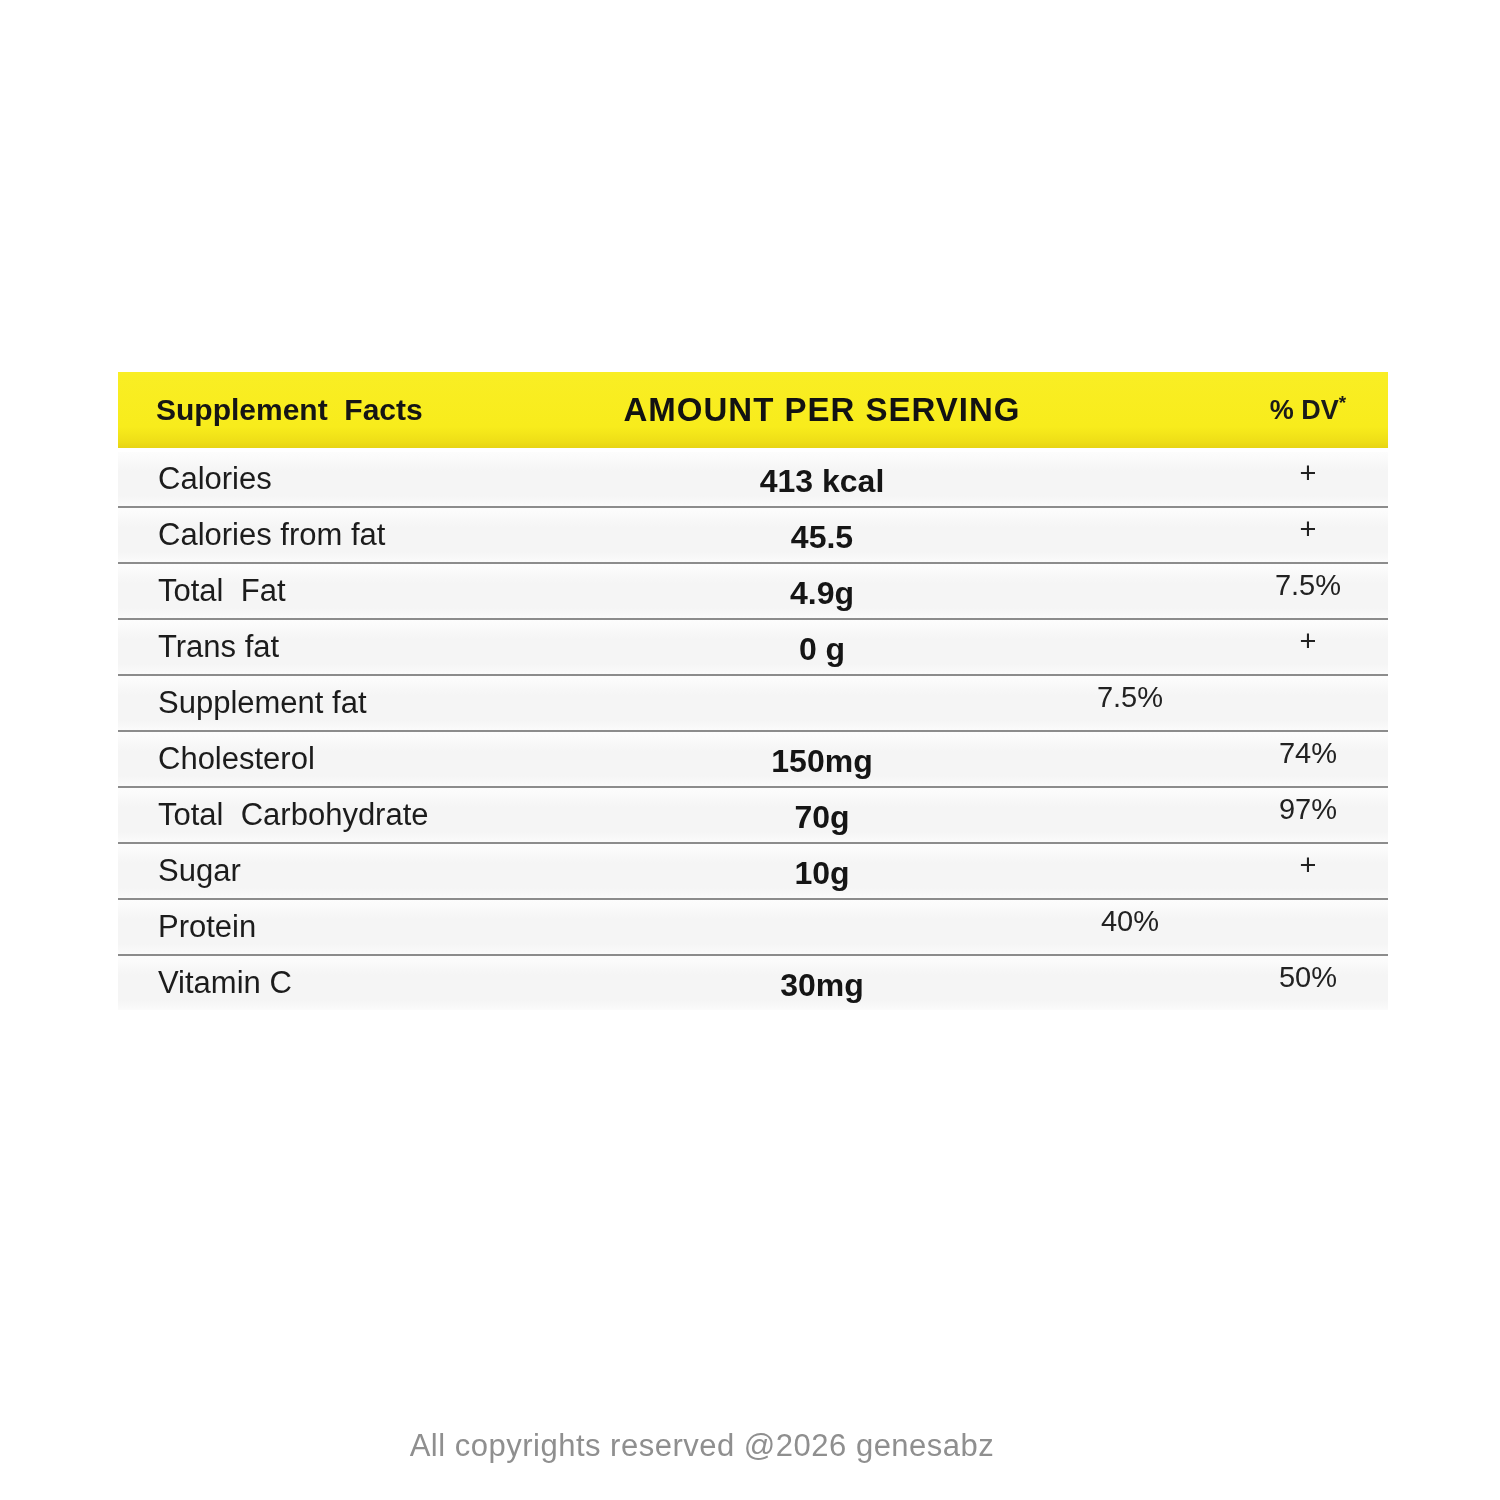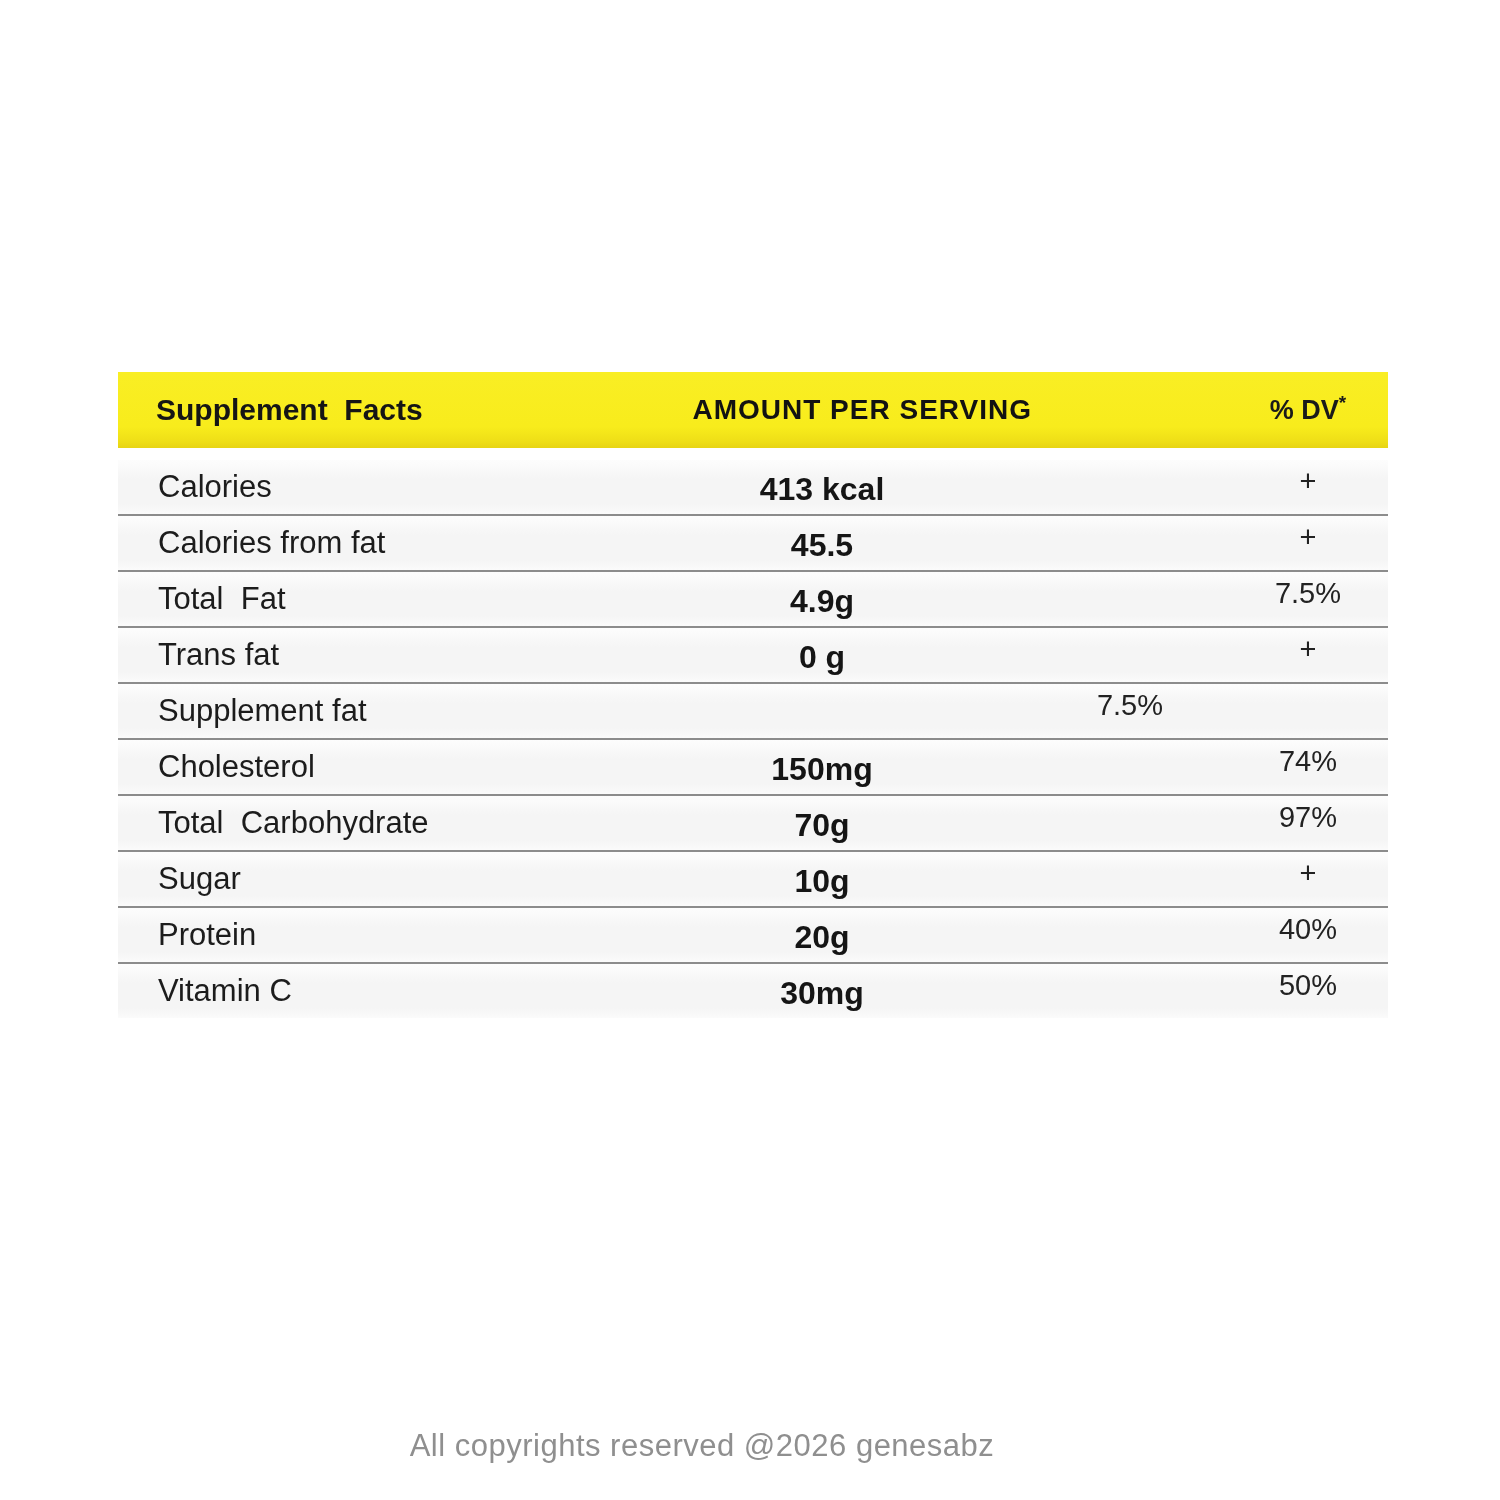--- a/index.html
+++ b/index.html
@@ -30,40 +30,40 @@
     background: linear-gradient(180deg, #f9ee24 0%, #f8ec1c 72%, #eede17 92%, #e7d414 100%);
   }
   .header-title {
     padding-left: 38px;
     font-size: 30px;
     font-weight: 700;
     white-space: pre;
     color: #151515;
   }
   .header-amount {
-    text-align: right;
-    font-size: 28px;
+    text-align: center;
+    font-size: 33px;
     font-weight: 700;
     letter-spacing: 1px;
     white-space: nowrap;
     color: #121212;
   }
   .header-dv {
     text-align: center;
     font-size: 27px;
     font-weight: 700;
     white-space: nowrap;
     color: #1a1a1a;
   }
   .header-dv sup {
     font-size: 19px;
     line-height: 0;
   }
   .rows-container {
-    padding-top: 12px;
+    padding-top: 4px;
   }
   .row {
     display: grid;
     grid-template-columns: 494px 420px 1fr 160px;
     align-items: center;
     height: 54px;
     border-bottom: 2px solid #8c8c8c;
     background: linear-gradient(180deg, #fdfdfd 0%, #f5f5f5 35%, #f5f5f5 82%, #fbfbfb 100%);
   }
   .row:last-child {
@@ -166,21 +166,20 @@
 
   <div class="row">
     <div class="label-cell">Sugar</div>
     <div class="amount-cell">10g</div>
     <div class="spacer-cell"></div>
     <div class="dv-cell">+</div>
   </div>
 
   <div class="row">
     <div class="label-cell">Protein</div>
-    <div class="amount-cell">20g</div>
     <div class="spacer-cell"></div>
     <div class="dv-cell">40%</div>
   </div>
 
   <div class="row">
     <div class="label-cell">Vitamin C</div>
     <div class="amount-cell">30mg</div>
     <div class="spacer-cell"></div>
     <div class="dv-cell">50%</div>
   </div>

